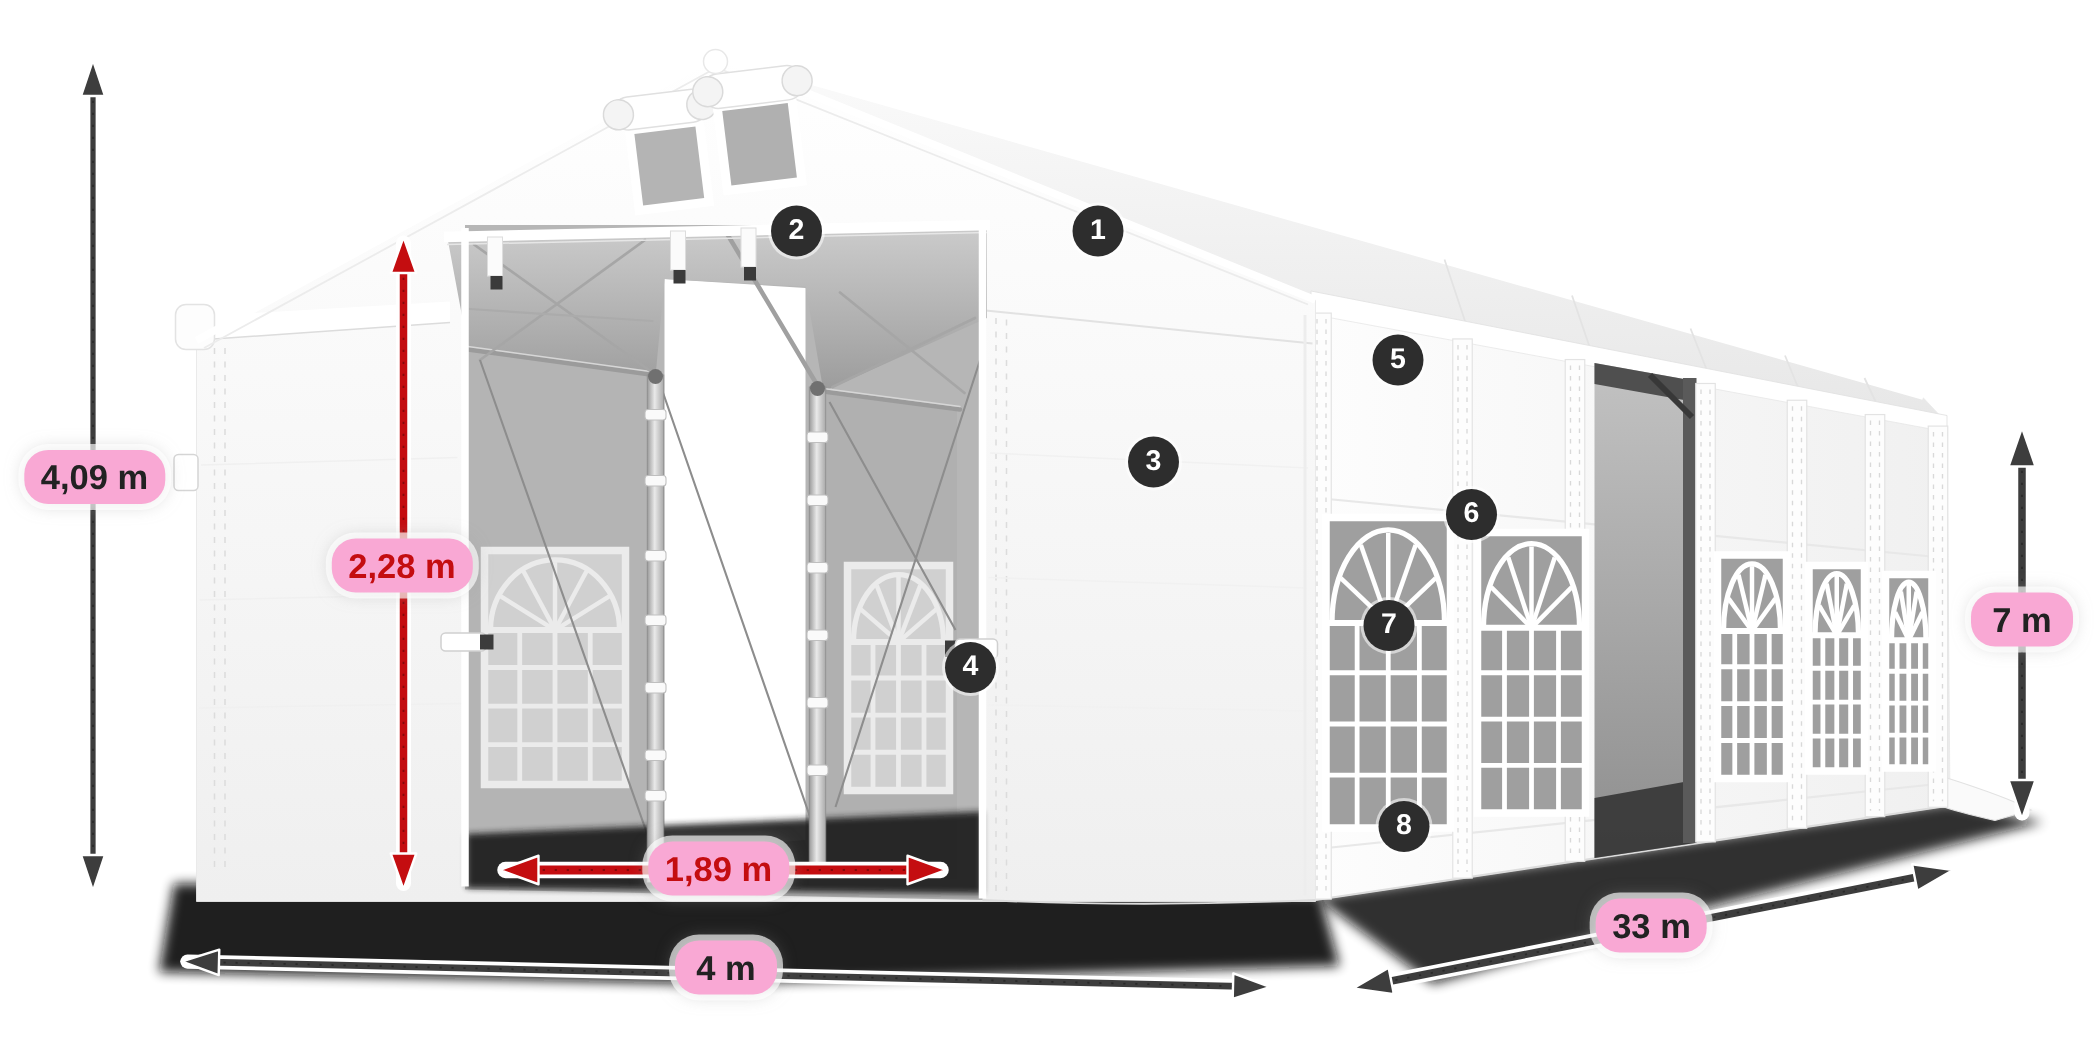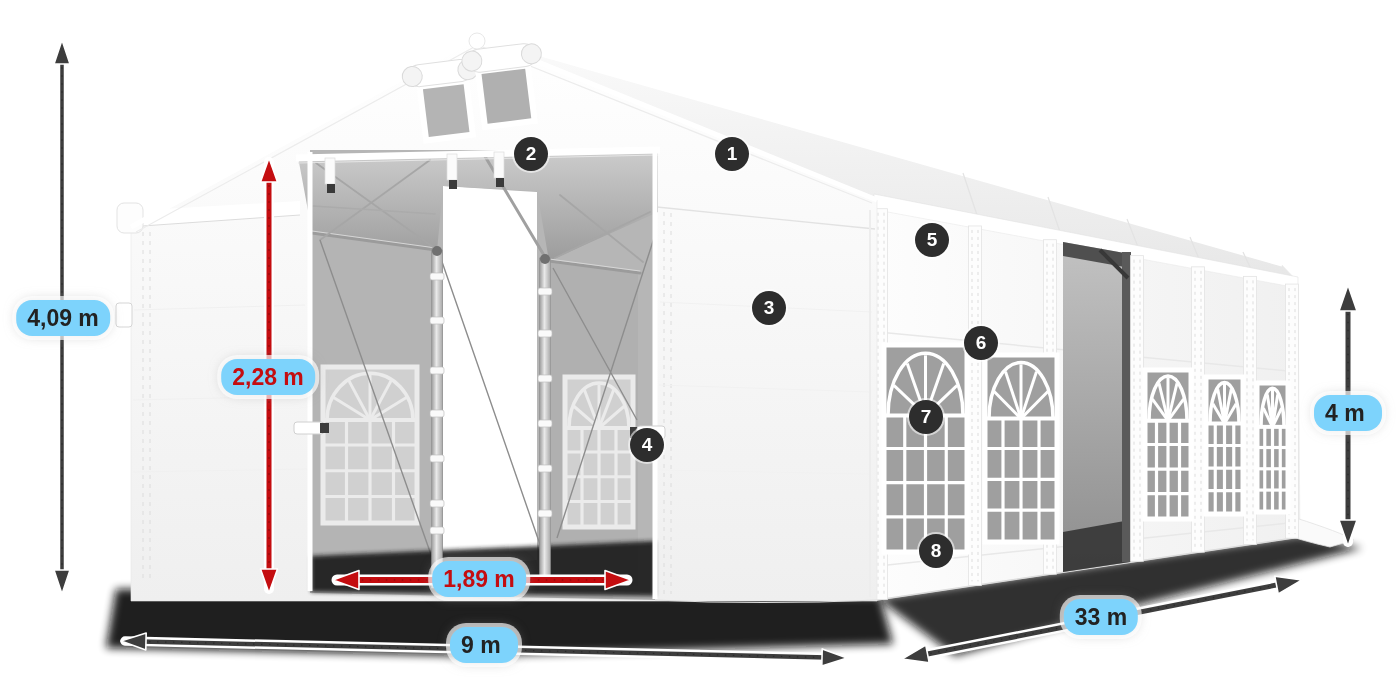--- a/index.html
+++ b/index.html
@@ -3,22 +3,22 @@
 <meta charset="utf-8">
 <style>
   html,body{margin:0;padding:0;background:#ffffff;}
   .stage{
     position:relative;width:1400px;height:700px;overflow:hidden;
     background:#ffffff;font-family:"Liberation Sans", sans-serif;
   }
   .stage svg{position:absolute;left:0;top:0;}
   .pill{
     position:absolute;transform:translate(-50%,-50%);
-    background:#7dd3fc;border-radius:16px;
-    padding:3px 11px;min-width:46px;text-align:left;
+    background:#f9a8d4;border-radius:16px;
+    padding:3px 11px;min-width:46px;text-align:center;
     font-size:23px;font-weight:bold;color:#222222;line-height:30px;
     box-shadow:0 0 0 4px rgba(255,255,255,0.65), 0 0 12px rgba(160,160,160,0.55);
     white-space:nowrap;z-index:30;
   }
   .pill.red{color:#c40d10;}
   .badge{
     position:absolute;transform:translate(-50%,-50%);
     width:34px;height:34px;border-radius:50%;
     background:#2d2d2d;color:#ffffff;
     font-size:19px;font-weight:bold;line-height:34px;text-align:center;
@@ -381,23 +381,23 @@
           <line x1="1348" y1="305.8" x2="1348" y2="525.2" stroke="rgba(0,0,0,0.32)" stroke-width="1.2" stroke-dasharray="1.5 6.5"></line>
           <polygon points="1348,285 1357,311 1339,311" fill="#3d3d3d" stroke="#ffffff" stroke-width="1.6" stroke-linejoin="round"></polygon>
           <polygon points="1348,546 1339,520 1357,520" fill="#3d3d3d" stroke="#ffffff" stroke-width="1.6" stroke-linejoin="round"></polygon>
         </g>
       </g>
 </svg>
 
 <div class="pill" style="left:63px;  top:318px;">4,09 m</div>
 <div class="pill red" style="left:268px; top:377px;">2,28 m</div>
 <div class="pill red" style="left:479px; top:579px;">1,89 m</div>
-<div class="pill" style="left:484px; top:645px;">9 m</div>
+<div class="pill" style="left:484px; top:645px;">4 m</div>
 <div class="pill" style="left:1101px;top:617px;">33 m</div>
-<div class="pill" style="left:1348px;top:413px;">4 m</div>
+<div class="pill" style="left:1348px;top:413px;">7 m</div>
 
 <div class="badge" style="left:732px; top:154px;">1</div>
 <div class="badge" style="left:531px; top:154px;">2</div>
 <div class="badge" style="left:769px; top:308px;">3</div>
 <div class="badge" style="left:647px; top:445px;">4</div>
 <div class="badge" style="left:932px; top:240px;">5</div>
 <div class="badge" style="left:981px; top:343px;">6</div>
 <div class="badge" style="left:926px; top:417px;">7</div>
 <div class="badge" style="left:936px; top:551px;">8</div>
 

